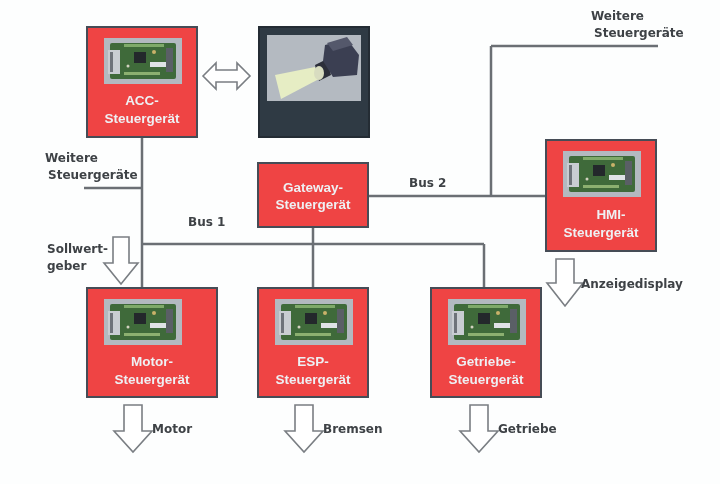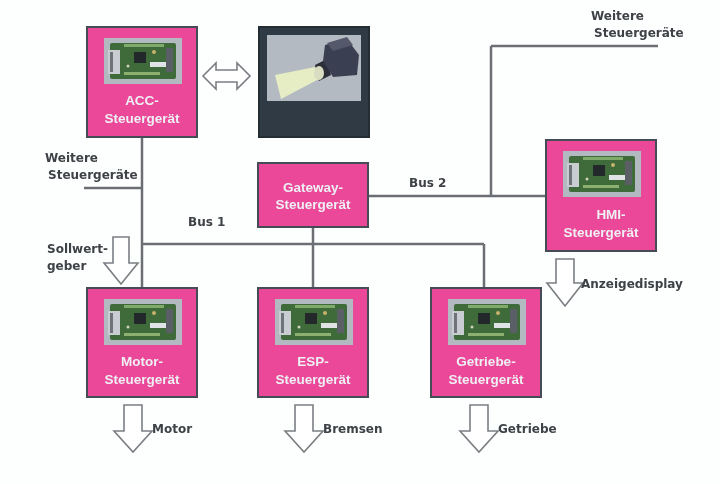--- a/index.html
+++ b/index.html
@@ -1,19 +1,19 @@
 <!DOCTYPE html>
 <html><head>
 <meta charset="utf-8">
 <style>
   html, body { margin: 0; padding: 0; }
   body { width: 720px; height: 484px; background: #fdfefe; position: relative; overflow: hidden;
          font-family: "Liberation Sans", "DejaVu Sans", sans-serif; }
   #lines { position: absolute; left: 0; top: 0; width: 720px; height: 484px; }
-  .box { position: absolute; background: #ec4899; border: 2px solid #464c56; box-sizing: border-box;
+  .box { position: absolute; background: #ef4444; border: 2px solid #464c56; box-sizing: border-box;
          color: #eef0f3; text-align: center; font-weight: bold; font-size: 13.5px; line-height: 17px; }
   .box.dark { background: #2f3a44; border-color: #242c34; }
   .box .pcb { position: absolute; left: 16px; top: 10px; width: 78px; height: 46px; background: #aab0b7; overflow: hidden; }
   .box .pcb svg { display: block; }
   .box .lbl { position: absolute; left: 0; right: 0; }
   .lab { position: absolute; color: #3e4246; font-family: "DejaVu Sans", sans-serif; font-weight: bold; font-size: 12px; line-height: 16px; white-space: nowrap; }
   .radar-img { position: absolute; left: 7px; top: 7px; width: 94px; height: 66px; background: #aeb4bb; overflow: hidden; }
 </style>
 </head>
 <body>
@@ -90,21 +90,21 @@
         <rect x="20" y="6" width="40" height="3" fill="#7faa6a"></rect>
         <rect x="20" y="34" width="36" height="3" fill="#8cb070"></rect>
         <circle cx="50" cy="14" r="2" fill="#c9b26a"></circle>
         <circle cx="24" cy="28" r="1.5" fill="#d2d2c0"></circle>
       </svg>
     </div>
   <div class="lbl" style="top:65px;padding-left:20px;">HMI-</div>
   <div class="lbl" style="top:83px;">Steuergerät</div>
 </div>
 
-<div class="box" style="left:86px;top:287px;width:112px;height:111px;">
+<div class="box" style="left:86px;top:287px;width:132px;height:111px;">
   <div class="pcb">
       <svg width="78" height="46" viewBox="0 0 78 46">
         <rect width="78" height="46" fill="#b3b9c0"></rect>
         <rect x="6" y="5" width="66" height="36" rx="2" fill="#3f6a3a"></rect>
         <rect x="4" y="12" width="12" height="24" fill="#c9cdd2"></rect>
         <rect x="6" y="14" width="3" height="20" fill="#6e737a"></rect>
         <rect x="30" y="14" width="12" height="11" fill="#23282b"></rect>
         <rect x="46" y="24" width="16" height="5" fill="#dfe3e6"></rect>
         <rect x="62" y="10" width="7" height="24" fill="#5a5f66"></rect>
         <rect x="20" y="6" width="40" height="3" fill="#7faa6a"></rect>

